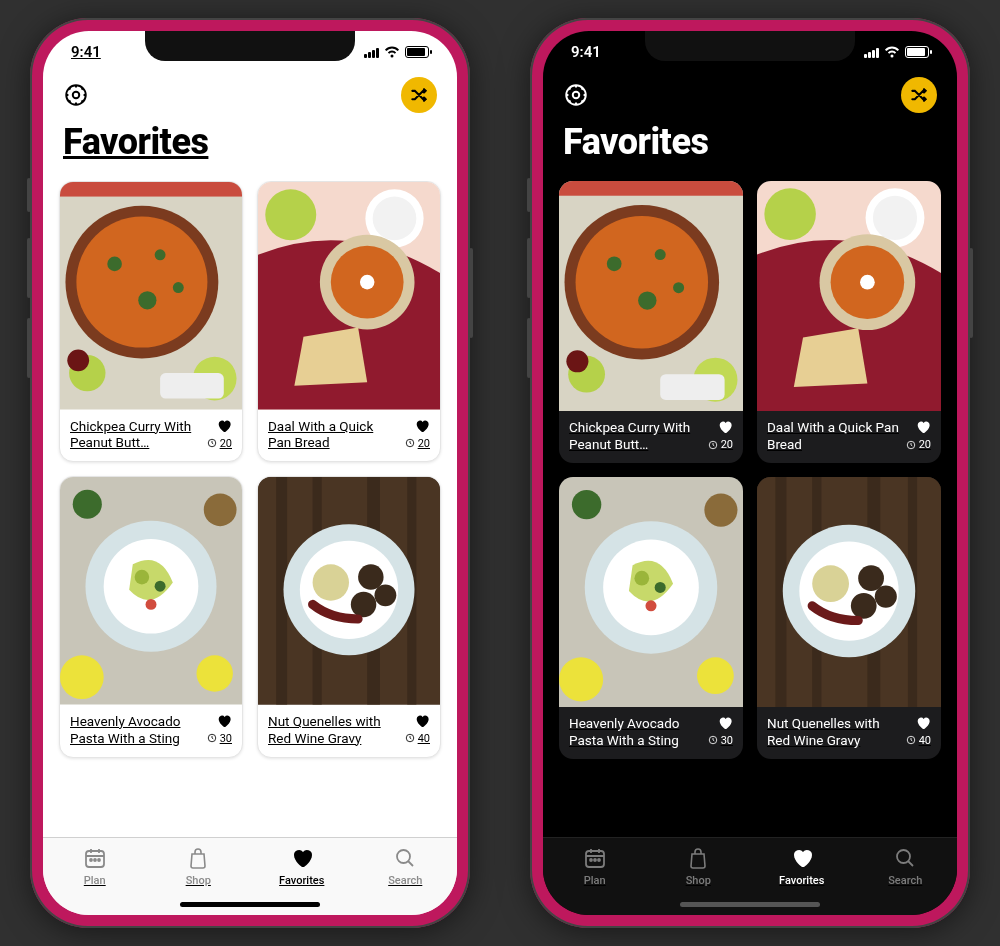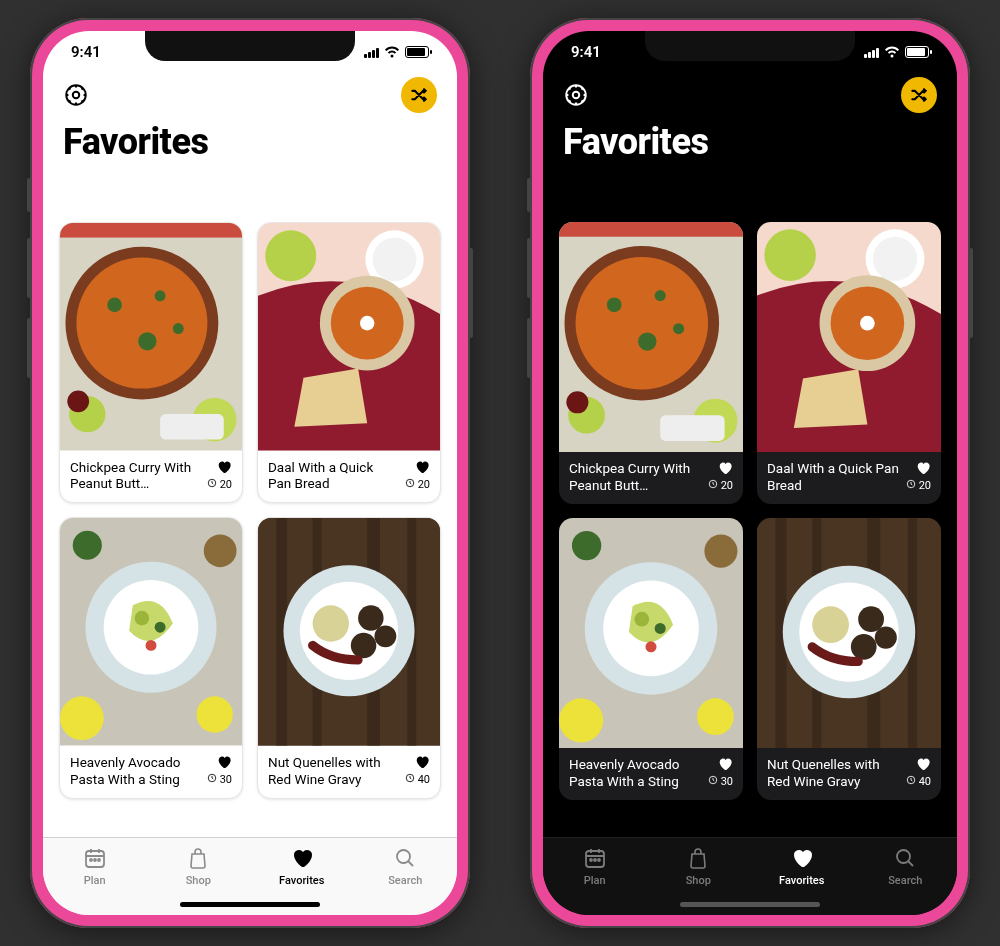--- a/index.html
+++ b/index.html
@@ -10,24 +10,25 @@
     height: 946px;
     display: flex;
     justify-content: space-around;
     align-items: center;
     overflow: hidden;
   }
   .phone {
     width: 440px;
     height: 910px;
     border-radius: 58px;
-    background: #ec4899;
+    background: #be185d;
     padding: 13px;
     position: relative;
     box-shadow: inset 0 0 0 2px #444, 0 4px 30px rgba(0,0,0,.5);
+    text-decoration: underline;
   }
   .side-btn {
     position: absolute;
     background: #444;
     width: 4px;
     border-radius: 2px;
   }
   .sb-l1 { left:-3px; top:160px; height:34px;}
   .sb-l2 { left:-3px; top:220px; height:60px;}
   .sb-l3 { left:-3px; top:300px; height:60px;}
@@ -111,21 +112,20 @@
     font-size: 36px;
     font-weight: 800;
     padding: 4px 20px 18px;
     letter-spacing: -0.5px;
   }
   .grid-scroll {
     flex: 1;
     overflow: hidden;
     position: relative;
     padding: 0 16px;
-    margin-top: 41px;
   }
   .grid {
     display: grid;
     grid-template-columns: 1fr 1fr;
     gap: 14px;
   }
   .card {
     border-radius: 14px;
     overflow: hidden;
     display: flex;
@@ -155,21 +155,21 @@
   }
   .card-meta {
     display:flex;
     flex-direction:column;
     align-items:flex-end;
     gap:3px;
   }
   .heart {
     width:16px;height:16px;
   }
-  .time-row{display:flex;align-items:flex-start;gap:3px;font-size:11px;}
+  .time-row{display:flex;align-items:center;gap:3px;font-size:11px;}
   .clock{width:10px;height:10px;}
   .light .time-row{color:#000;}
   .dark  .time-row{color:#fff;}
 
   .tab-bar {
     height: 78px;
     display:flex;
     padding-top:8px;
     border-top: 0.5px solid;
   }

